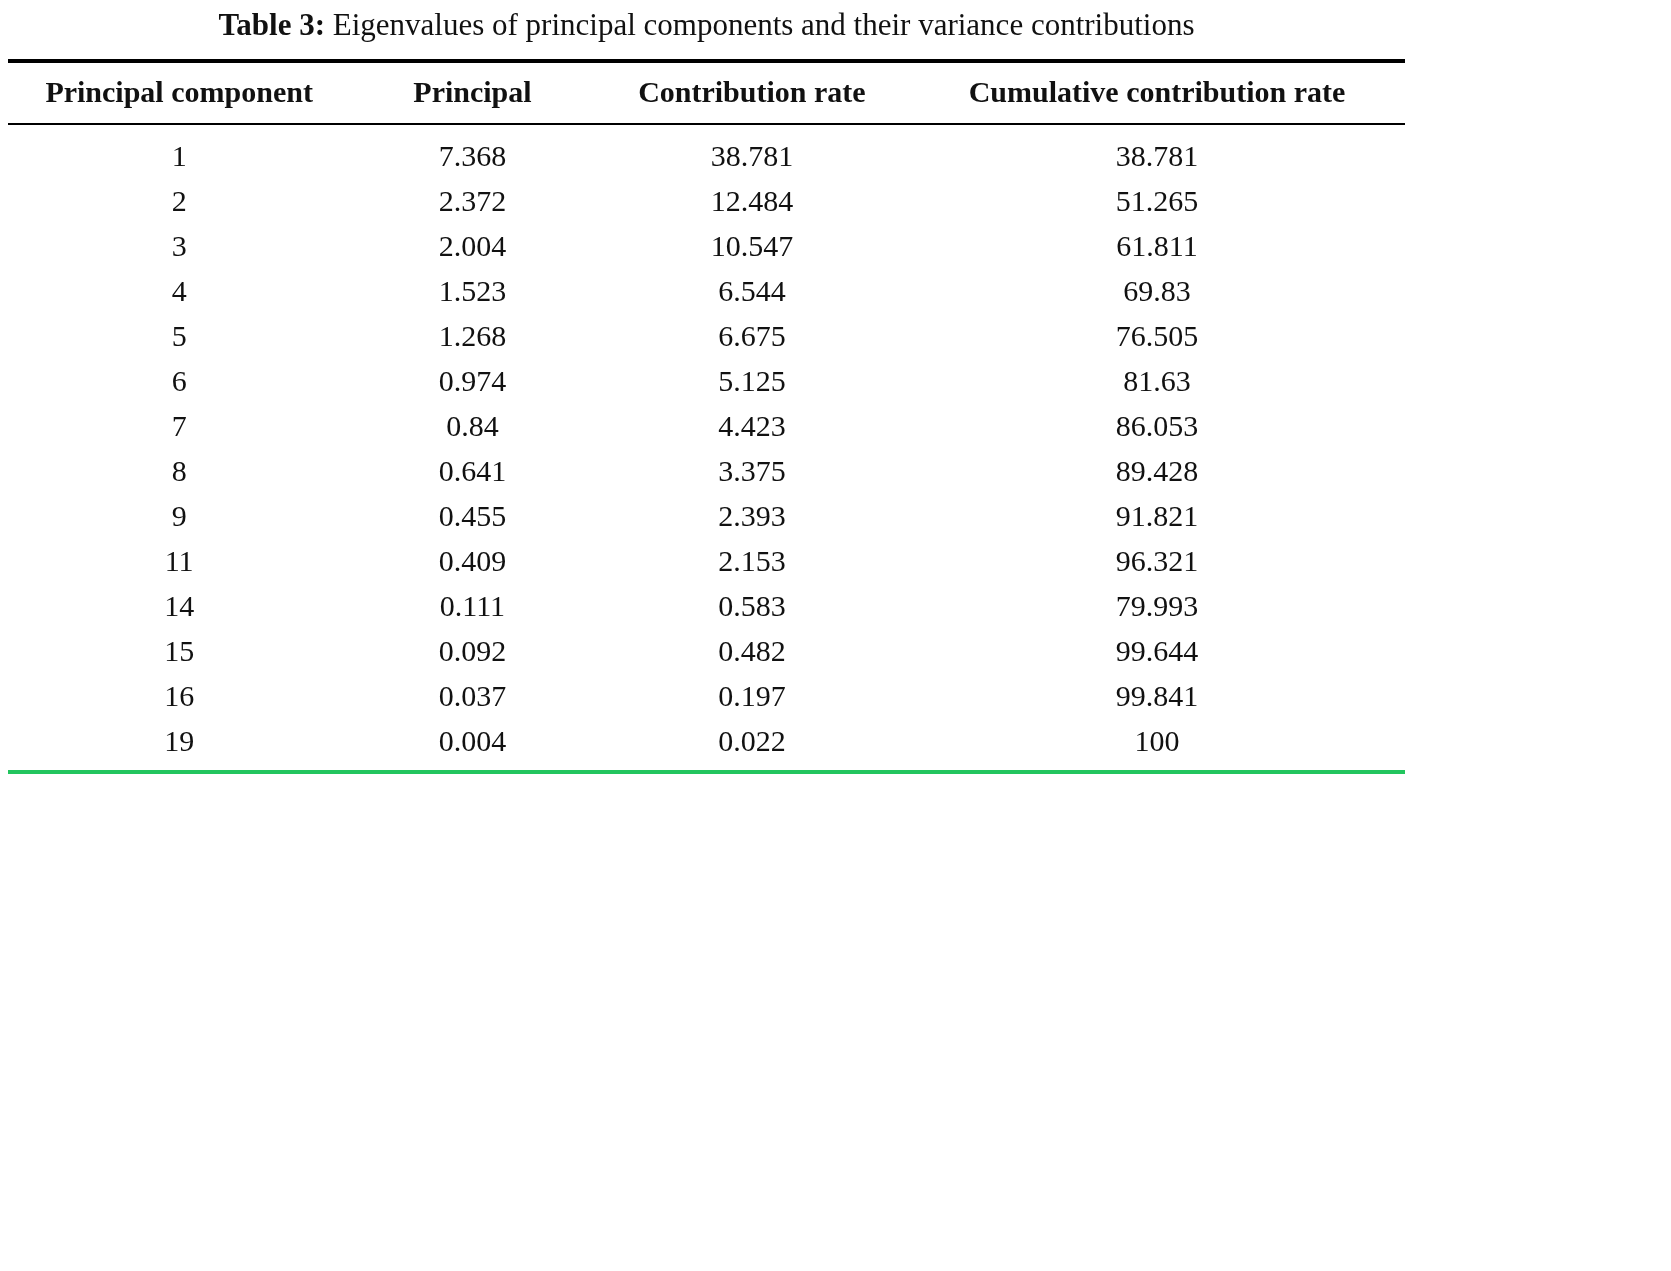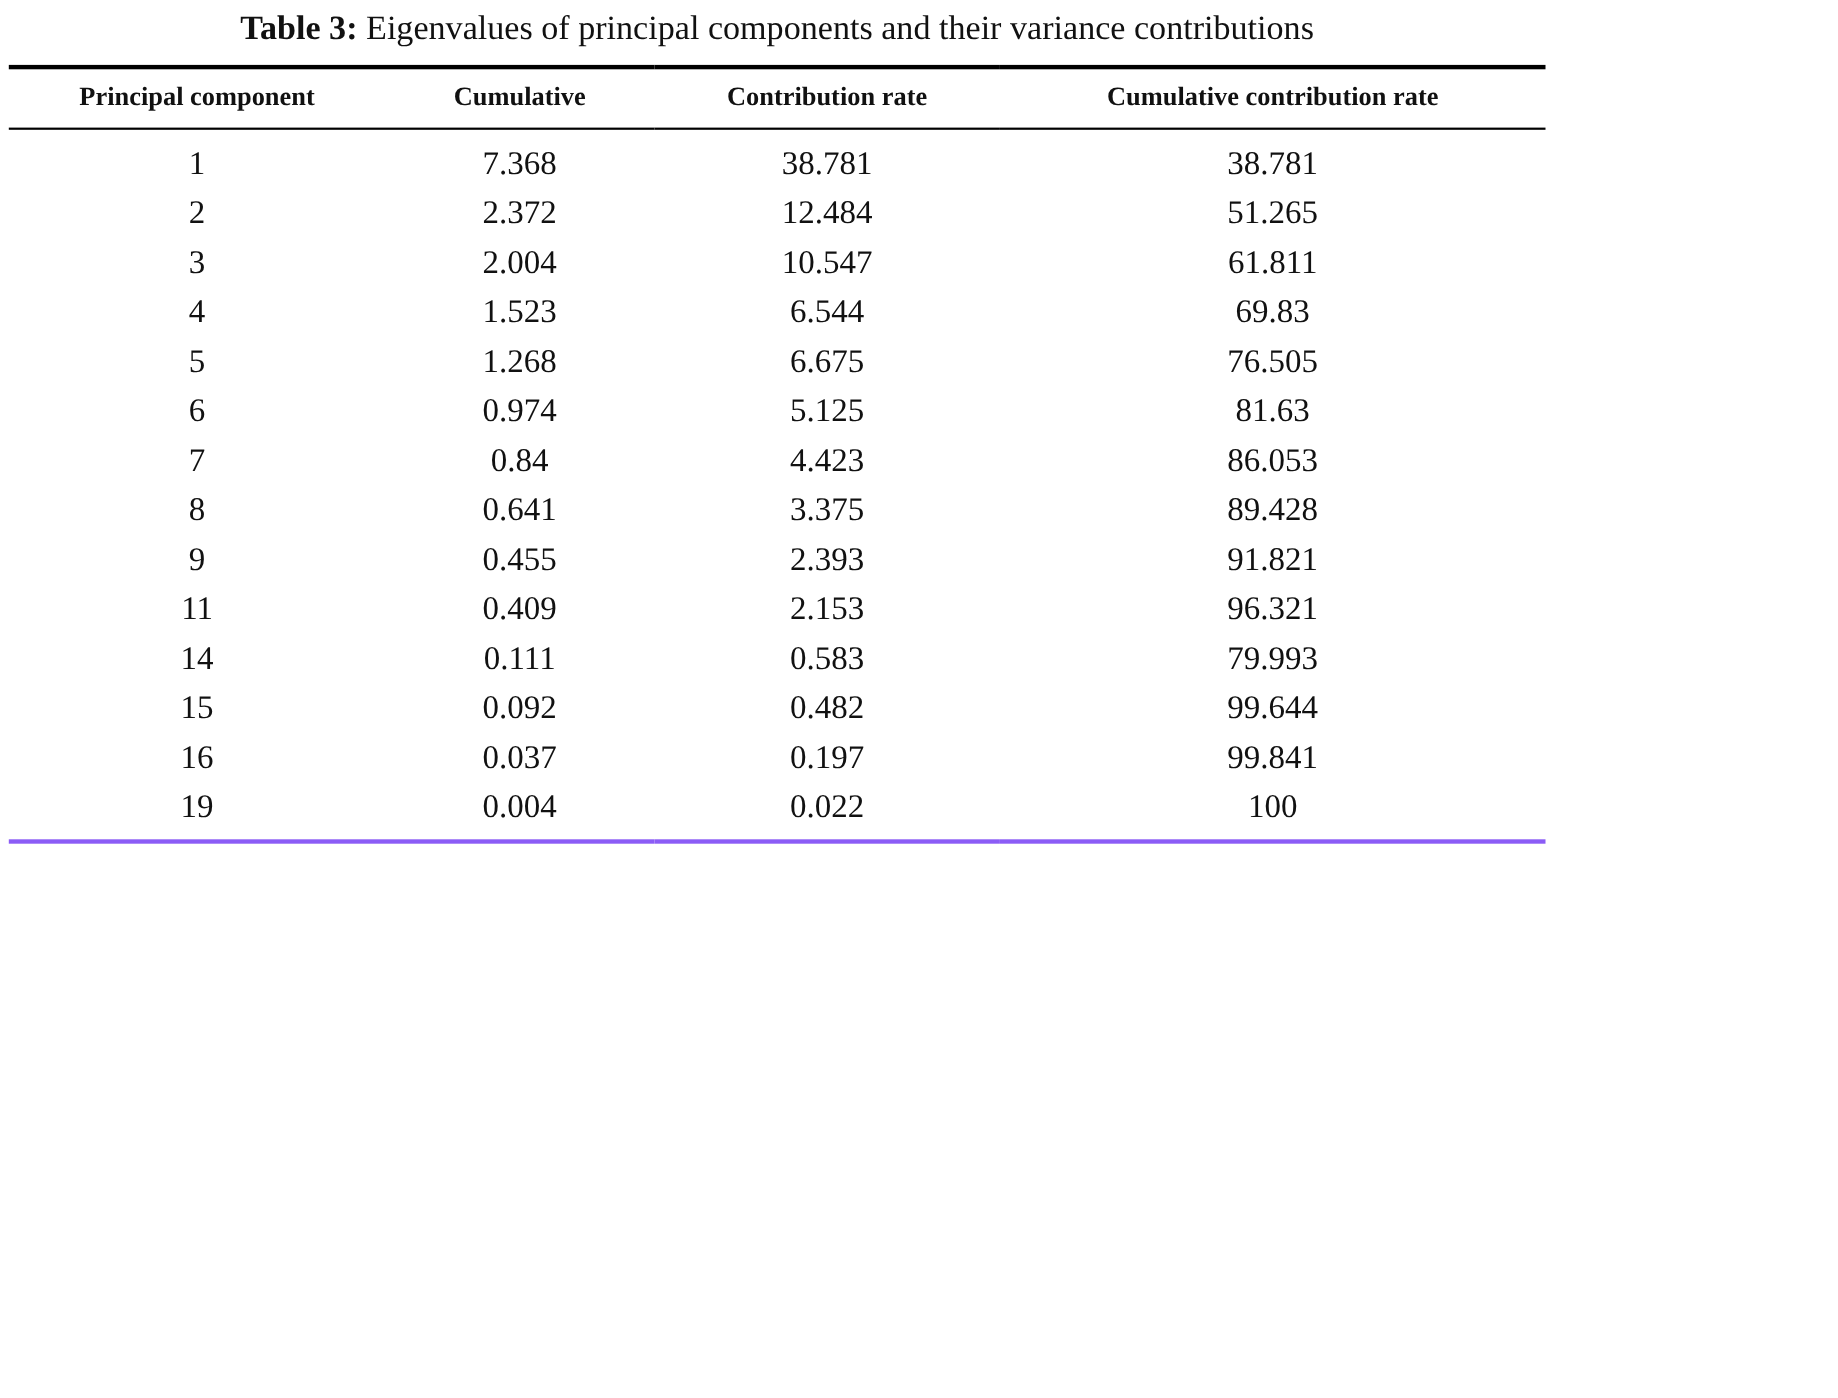--- a/index.html
+++ b/index.html
@@ -35,33 +35,33 @@
   .caption .cap-text {
     font-weight: normal;
   }
   table.pca {
     width: 100%;
     border-collapse: collapse;
     table-layout: fixed;
   }
   table.pca thead th {
     font-weight: bold;
-    font-size: 24px;
+    font-size: 30px;
     padding: 12px 0 14px 0;
     text-align: center;
     white-space: nowrap;
   }
   .rule-top {
     border-top: 4px solid #000;
   }
   .rule-mid {
     border-bottom: 2.5px solid #000;
   }
   .rule-bottom {
-    border-bottom: 4px solid #8b5cf6;
+    border-bottom: 4px solid #22c55e;
   }
   table.pca tbody td {
     font-size: 30px;
     text-align: center;
     padding: 5.5px 0;
     font-variant-numeric: lining-nums;
   }
   col.c0 { width: 24.5%; }
   col.c1 { width: 17.5%; }
   col.c2 { width: 22.5%; }
@@ -86,21 +86,21 @@
   <table class="pca">
     <colgroup>
       <col class="c0">
       <col class="c1">
       <col class="c2">
       <col class="c3">
     </colgroup>
     <thead>
       <tr class="rule-top rule-mid">
         <th>Principal component</th>
-        <th>Cumulative</th>
+        <th>Principal</th>
         <th>Contribution rate</th>
         <th>Cumulative contribution rate</th>
       </tr>
     </thead>
     <tbody id="tbody">
         <tr>
           <td>1</td>
           <td>7.368</td>
           <td>38.781</td>
           <td>38.781</td>

